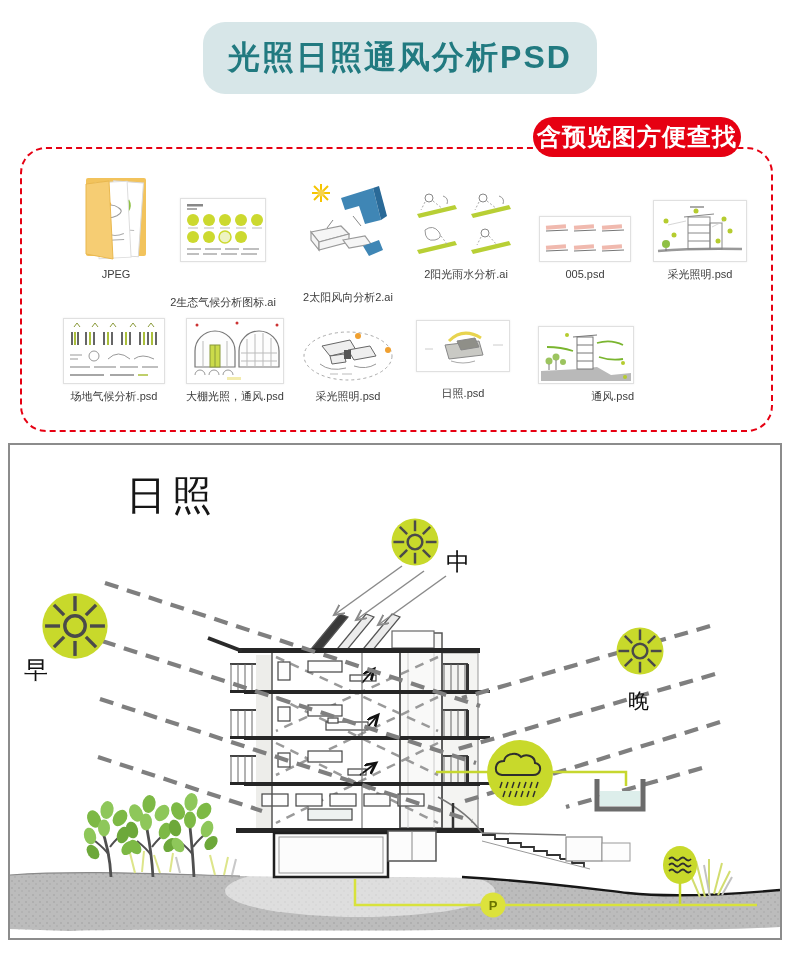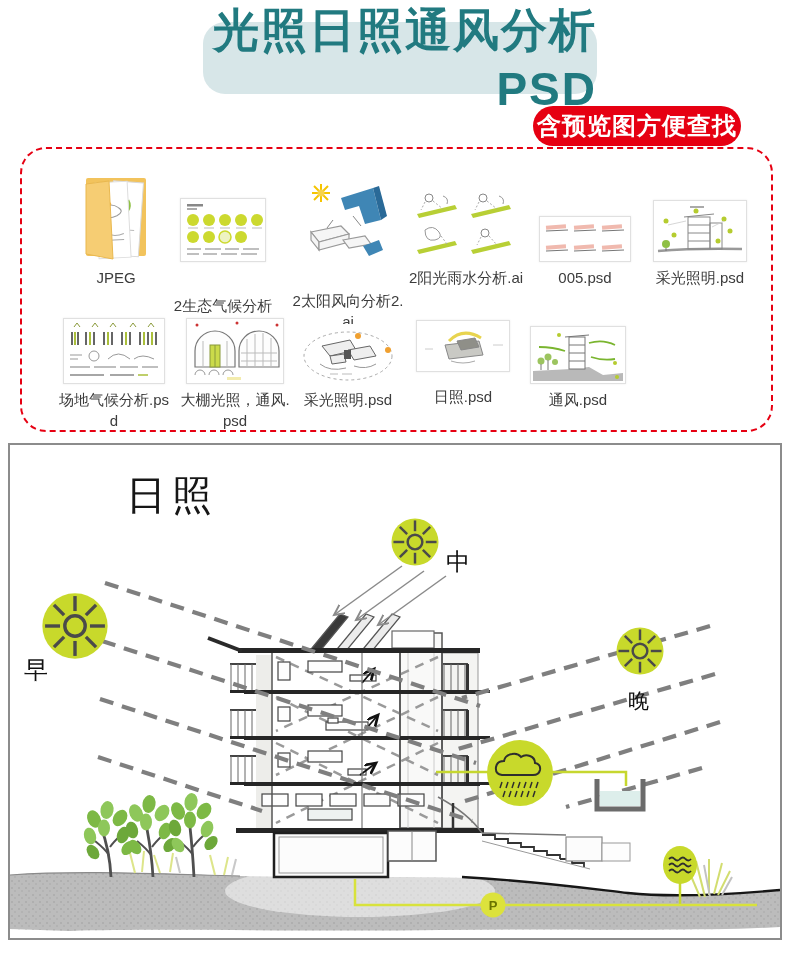--- a/index.html
+++ b/index.html
@@ -1,33 +1,33 @@
 <!DOCTYPE html>
 <html><head>
 <meta charset="utf-8">
 <style>
   html,body{margin:0;padding:0;background:#ffffff;}
   .page{position:relative;width:790px;height:977px;background:#fff;overflow:hidden;
         font-family:"Liberation Sans","DejaVu Sans",sans-serif;}
   
   .title-banner{position:absolute;left:203px;top:22px;width:394px;height:72px;
     background:#d7e6e8;border-radius:22px;display:flex;align-items:center;justify-content:center;}
-  .title-banner span{font-size:46px;font-weight:bold;color:#217a80;letter-spacing:2px;text-align:right;}
+  .title-banner span{font-size:32px;font-weight:bold;color:#217a80;letter-spacing:2px;text-align:right;}
   
-  .badge{position:absolute;left:533px;top:106px;width:208px;height:40px;background:#e60012;
+  .badge{position:absolute;left:533px;top:117px;width:208px;height:40px;background:#e60012;
     border-radius:22px;display:flex;align-items:center;justify-content:center;z-index:3;}
   .badge span{color:#fff;font-size:24px;font-weight:bold;letter-spacing:1px;}
   
   .files-box{position:absolute;left:20px;top:147px;width:749px;height:281px;
     border:2px dashed #e60012;border-radius:26px;}
   .file{position:absolute;display:flex;flex-direction:column;align-items:center;}
   .file .tw{display:flex;align-items:flex-end;justify-content:center;}
   .r1 .tw{height:92px;}
   .r2 .tw{height:66px;}
-  .fname{margin-top:5px;font-size:15px;color:#3c3c3c;text-align:center;line-height:1.4;word-break:break-all;}
+  .fname{margin-top:5px;font-size:11px;color:#3c3c3c;text-align:center;line-height:1.4;word-break:break-all;}
   .thumb{background:#fff;}
   .bordered{border:1px solid #e0e0e0;box-shadow:0 0 2px rgba(0,0,0,0.08);}
   
   .preview{position:absolute;left:8px;top:443px;width:770px;height:493px;border:2px solid #8c8c8c;background:#fff;}
   svg{display:block;}
 </style>
 </head>
 <body>
 
 <div class="page">
@@ -338,21 +338,21 @@
             <polygon points="40,20 58,17 62,26 44,29" fill="#8f8f88"></polygon>
           </g>
       <path d="M32,20 q14,-14 32,-3" stroke="#e8d44f" stroke-width="3" fill="none"></path>
       <path d="M8,28 h8 M76,24 h10" stroke="#ccc" fill="none"></path>
       <path d="M34,40 q12,4 24,0" stroke="#aaa" fill="none"></path>
     </svg>
       </div>
     <div class="fname">日照.psd</div>
   </div>
 
-  <div class="file r2" style="left:522px;top:318px;width:112px;">
+  <div class="file r2" style="left:522px;top:318px;width:112px;align-items:flex-end;">
     <div class="tw">
         <svg class="thumb bordered" width="94" height="56" viewBox="0 0 94 56">
       <polygon points="2,44 40,42 58,40 72,48 92,46 92,54 2,54" fill="#b9b9b9"></polygon>
       <g stroke="#777" fill="#fff">
             <rect x="38" y="10" width="16" height="32"></rect>
             <line x1="38" y1="18" x2="54" y2="18"></line>
             <line x1="38" y1="26" x2="54" y2="26"></line>
             <line x1="38" y1="34" x2="54" y2="34"></line>
             <line x1="34" y1="10" x2="58" y2="8"></line>
           </g>

